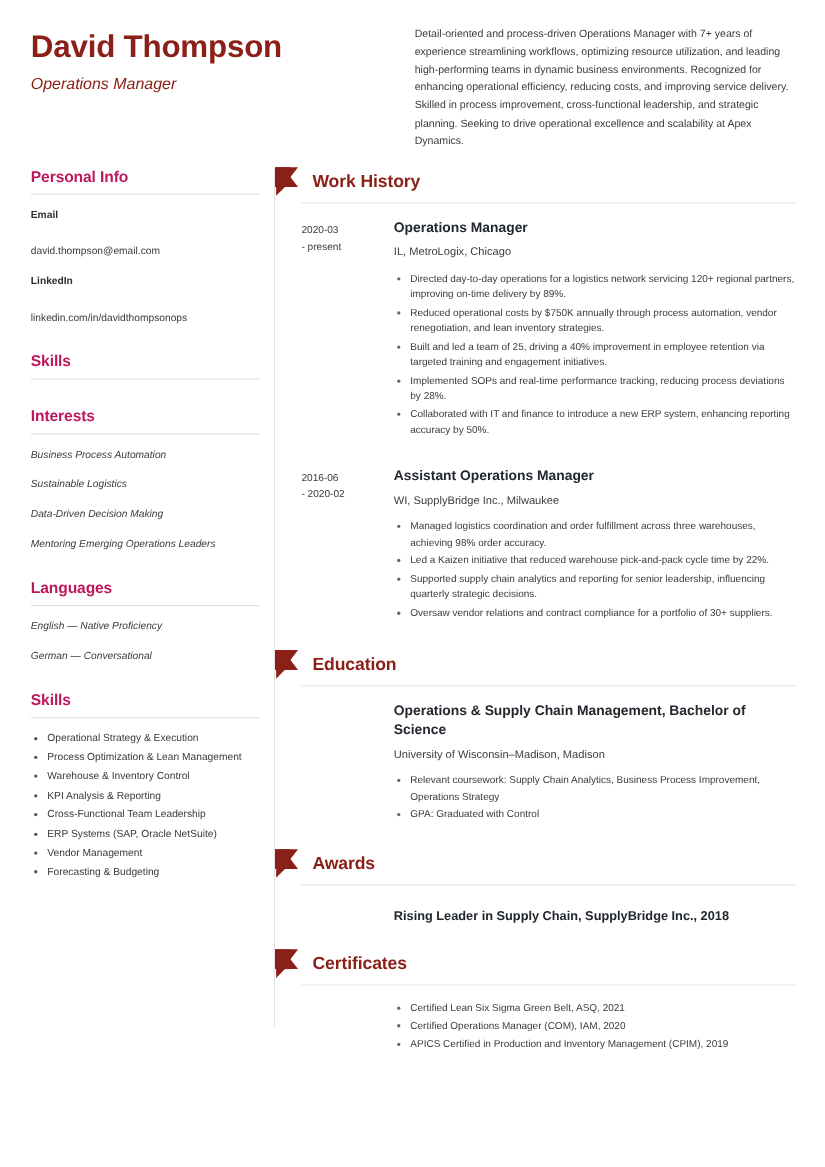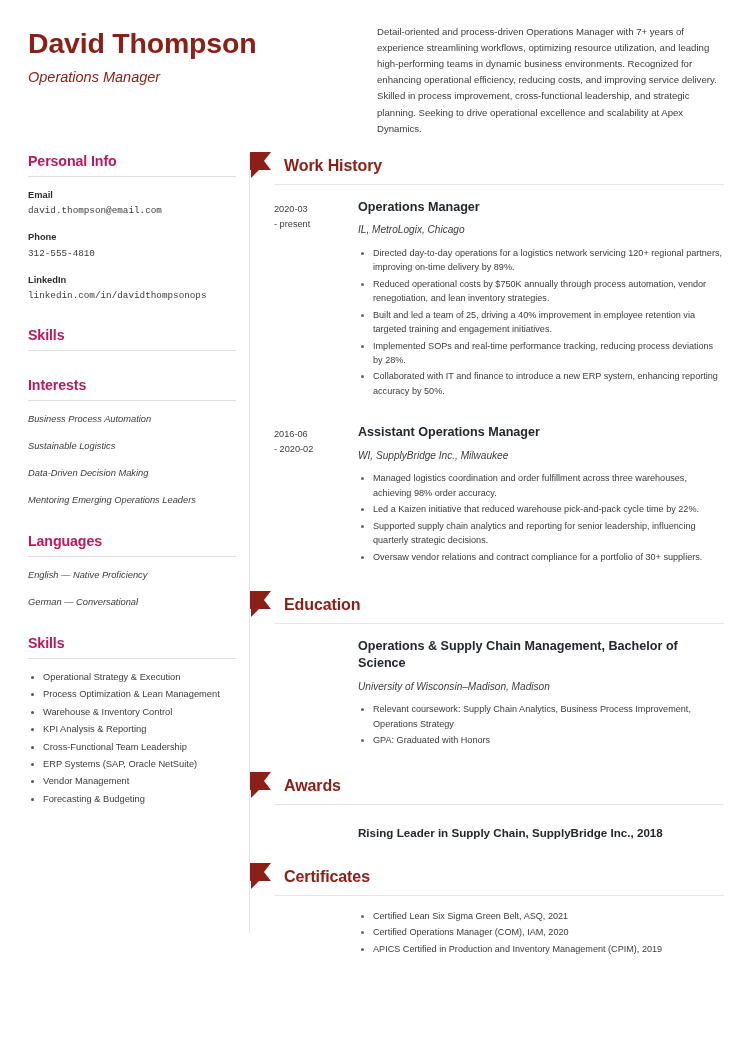--- a/index.html
+++ b/index.html
@@ -108,23 +108,22 @@
   .info-label {
     font-size: 9.3px;
     font-weight: bold;
     color: #2d2d2d;
     line-height: 1.45;
   }
   .info-value {
     font-size: 9.3px;
     color: #3b3b3b;
     line-height: 1.5;
-    margin-top: 2px;
+    margin-top: 20px;
     word-break: break-word;
-    font-family: Liberation Mono, monospace;
   }
   .skills-paragraph {
     font-size: 9.6px;
     line-height: 1.72;
     color: #3b3b3b;
   }
   .plain-item {
     font-size: 9.3px;
     color: #3b3b3b;
     line-height: 1.4;
@@ -207,21 +206,20 @@
   .entry-body { flex: 1; }
   .entry-role {
     font-size: 12.6px;
     font-weight: bold;
     color: #22272e;
     line-height: 1.32;
     margin-bottom: 8px;
   }
   .entry-org {
     font-size: 10.1px;
-    font-style: italic;
     color: #3b3b3b;
     margin-bottom: 9px;
     line-height: 1.35;
   }
   ul.entry-bullets {
     margin: 0;
     padding-left: 15px;
     list-style: disc;
   }
   ul.entry-bullets li {
@@ -261,24 +259,20 @@
     <div class="divider"></div>
 
     <div class="col-left">
 
       <div class="lsection">
         <div class="lsec-title">Personal Info</div>
         <div class="lsec-rule"></div>
         <div class="info-block">
           <div class="info-label">Email</div>
           <div class="info-value">david.thompson@email.com</div>
-        </div>
-        <div class="info-block">
-          <div class="info-label">Phone</div>
-          <div class="info-value">312-555-4810</div>
         </div>
         <div class="info-block">
           <div class="info-label">LinkedIn</div>
           <div class="info-value">linkedin.com/in/davidthompsonops</div>
         </div>
       </div>
 
       <div class="lsection">
         <div class="lsec-title">Skills</div>
         <div class="lsec-rule"></div>
@@ -373,21 +367,21 @@
           </span>
           <span class="rsec-title">Education</span>
         </div>
         <div class="rsec-rule"></div>
 
         <div class="indent-body">
           <div class="entry-role">Operations &amp; Supply Chain Management, Bachelor of Science</div>
           <div class="entry-org">University of Wisconsin–Madison, Madison</div>
           <ul class="entry-bullets">
             <li>Relevant coursework: Supply Chain Analytics, Business Process Improvement, Operations Strategy</li>
-            <li>GPA: Graduated with Honors</li>
+            <li>GPA: Graduated with Control</li>
           </ul>
         </div>
       </div>
 
       <div class="rsection" style="margin-top:26px;">
         <div class="rsec-head">
           <span class="pennant">
             <span class="flagbody"></span>
               <span class="flagtail"></span>
           </span>

